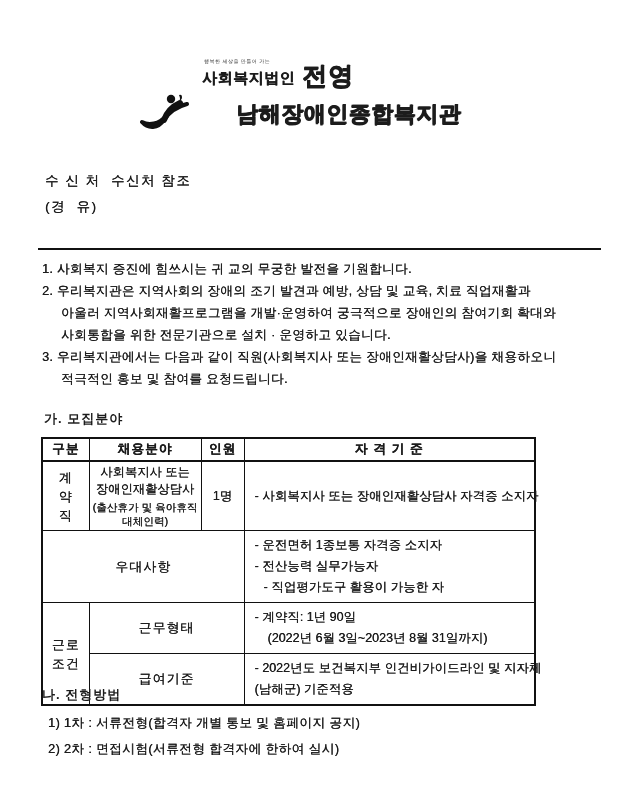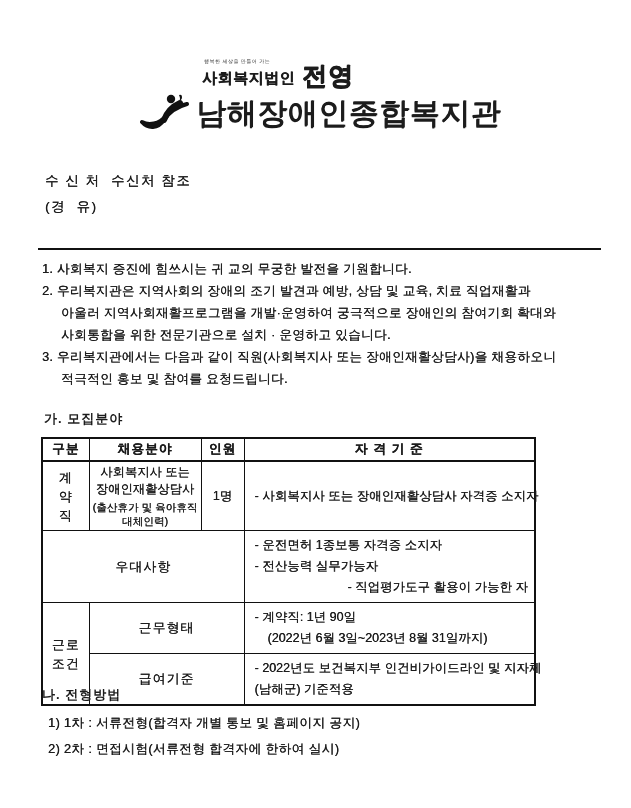--- a/index.html
+++ b/index.html
@@ -22,23 +22,24 @@
     white-space:pre;
   }
   .logo-corp-line { margin-left:62px; display:flex; align-items:flex-end; gap:7px; }
   .corp-prefix { font-size:15px; font-weight:bold; letter-spacing:0.5px;
     text-shadow:0.4px 0 0 currentColor; }
   .corp-name  { font-size:25px; font-weight:bold; letter-spacing:1px; line-height:0.95;
     text-shadow:0.8px 0 0 currentColor, 0 0.5px 0 currentColor; }
   .logo-main { display:flex; align-items:center; margin-top:4px; }
   .person-icon { width:56px; height:44px; flex:0 0 auto; }
   .center-name {
-    font-size:30px; font-weight:normal; letter-spacing:0.5px;
+    font-size:22px; font-weight:bold; letter-spacing:0.5px;
     text-shadow:0.9px 0 0 currentColor, 0 0.6px 0 currentColor;
     white-space:nowrap;
+    margin-left:40px;
   }
 
   
   .addr { position:absolute; top:168px; left:45px; right:30px; }
   .addr-row {
     white-space:pre; font-size:13.5px; letter-spacing:1.5px;
     line-height:26px; text-shadow:0.35px 0 0 currentColor;
   }
 
   
@@ -77,21 +78,21 @@
   tr.head th { height:23px; font-size:12.8px; font-weight:bold;
     letter-spacing:1px; border-bottom:2.6px solid #111; text-align:center; }
   td.cat { text-align:center; white-space:pre-line; line-height:19px;
     font-size:13px; letter-spacing:1px; }
   td.field { text-align:center; height:60px; padding:2px 1px; }
   .field-main { white-space:pre-line; line-height:17px; font-size:12.3px; }
   .field-note { white-space:pre-line; line-height:14px; font-size:10.6px; margin-top:2px; }
   td.count { text-align:center; font-size:12.5px; }
   td.qual { padding:4px 6px 4px 10px; }
   td.qual .qline { line-height:21px; white-space:nowrap; }
-  td.qual .indent-sm { padding-left:9px;text-align:right; }
+  td.qual .indent-sm { padding-left:9px; }
   td.qual .indent-md { padding-left:13px; }
   td.merge-label { text-align:center; font-size:13px; letter-spacing:1px; }
   tr.r2 td { height:64px; }
   tr.r3 td { height:38px; }
   tr.r4 td { height:38px; }
 
   
   .method { position:absolute; top:710px; left:48px; }
   .method-line { font-size:12.8px; line-height:26px; letter-spacing:0.3px;
     white-space:pre; text-shadow:0.3px 0 0 currentColor; }

